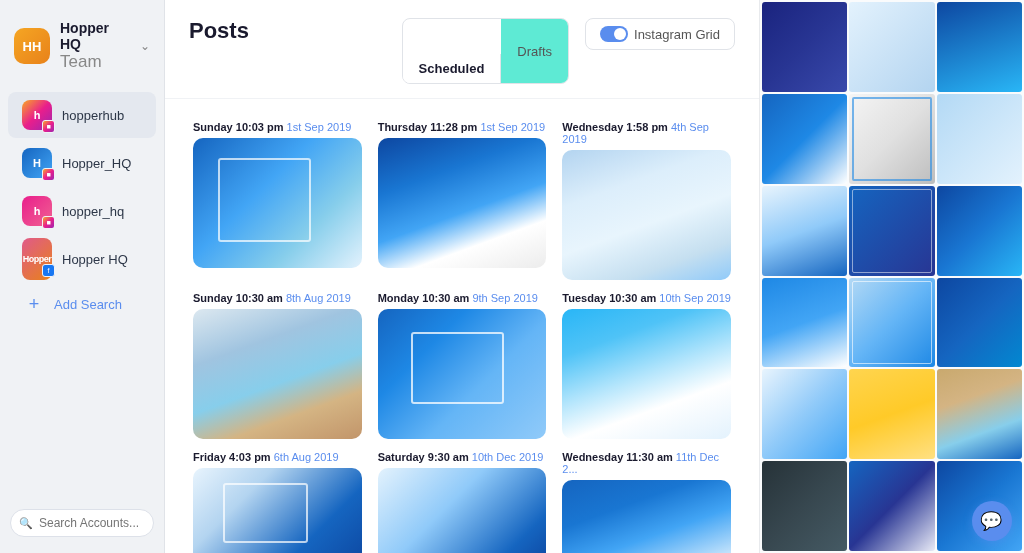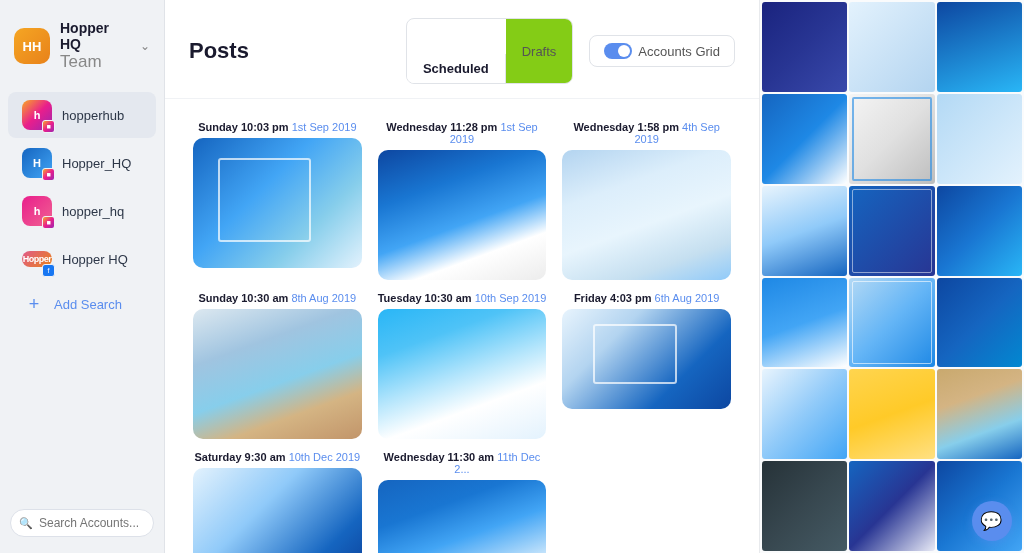--- a/index.html
+++ b/index.html
@@ -105,28 +105,28 @@
     
     .main {
       flex: 1;
       background: white;
       display: flex;
       flex-direction: column;
       overflow: hidden;
     }
     .main-header {
       padding: 18px 24px 14px;
-      display: flex; align-items: center; gap: 16px;
+      display: flex; align-items: flex-start; gap: 16px;
       border-bottom: 1px solid #f0f2f5;
     }
     .page-title { font-size: 22px; font-weight: 700; color: #1a1a2e; flex: 1; }
     .tab-group { display: flex; border: 1px solid #e0e3e8; border-radius: 8px; overflow: hidden; }
     .tab-btn {
       padding: 7px 16px; font-size: 13px; font-weight: 500;
-      border: none; background: #84cc16; cursor: pointer; color: #555;
+      border: none; background: #5eead4; cursor: pointer; color: #555;
     }
     .tab-btn.active { background: white; color: #1a1a2e; font-weight: 600; }
     .tab-btn:not(:last-child) { border-right: 1px solid #e0e3e8; margin-top: 35px; }
     .tab-ig {
       display: flex; align-items: center; gap: 6px;
       padding: 7px 14px;
       border: 1px solid #e0e3e8; border-radius: 8px;
       background: white; cursor: pointer; font-size: 13px; color: #555;
     }
     .toggle-circle {
@@ -139,21 +139,20 @@
       width: 12px; height: 12px; border-radius: 50%;
       background: white;
     }
 
     .posts-grid {
       flex: 1; overflow-y: auto;
       padding: 16px 20px;
       display: grid;
       grid-template-columns: repeat(3, 1fr);
       gap: 0;
-      text-align: center;
     }
     .post-cell { padding: 6px 8px; }
     .post-meta { font-size: 11px; margin-bottom: 5px; }
     .post-time { color: #1a1a2e; font-weight: 600; }
     .post-date { color: #5a8dee; font-weight: 500; }
     .post-img {
       width: 100%; aspect-ratio: 1;
       border-radius: 10px;
       overflow: hidden;
       position: relative;
@@ -245,21 +244,21 @@
     <div class="account-item">
       <div class="account-avatar">
         <div class="avatar-inner avatar-ig3" style="font-size:11px; color:white; font-weight:700;">h</div>
         <span class="platform-badge badge-ig">■</span>
       </div>
       <span class="account-name">hopper_hq</span>
     </div>
 
     <div class="account-item">
       <div class="account-avatar">
-        <div class="avatar-inner avatar-fb" style="font-size:11px; color:white; font-weight:700; border-radius:8px; background: linear-gradient(135deg,#e05a8a,#e8821a); width:30px;height:16px;display:flex;align-items:center;justify-content:center;">
+        <div class="avatar-inner avatar-fb" style="font-size:11px; color:white; font-weight:700; border-radius:8px; background: linear-gradient(135deg,#e05a8a,#e8821a); width:30px;height:42px;display:flex;align-items:center;justify-content:center;">
           <span style="font-size:9px;font-weight:900;letter-spacing:-0.5px;color:white;">Hopper</span>
         </div>
         <span class="platform-badge badge-fb">f</span>
       </div>
       <span class="account-name">Hopper HQ</span>
     </div>
 
     <div class="add-account">
       <div class="add-icon">+</div>
       <span class="add-label">Add Search</span>
@@ -274,39 +273,39 @@
 
 <main class="main">
   <div class="main-header">
     <h1 class="page-title">Posts</h1>
     <div class="tab-group">
       <button class="tab-btn active">Scheduled</button>
       <button class="tab-btn">Drafts</button>
     </div>
     <div class="tab-ig">
       <div class="toggle-circle"></div>
-      <span>Accounts Grid</span>
+      <span>Instagram Grid</span>
     </div>
   </div>
 
   <div class="posts-grid">
 
     <div class="post-cell">
       <div class="post-meta">
         <span class="post-time">Sunday 10:03 pm</span>
         <span class="post-date"> 1st Sep 2019</span>
       </div>
       <div class="post-img img-blue-sky" style="border-radius:10px; height: 130px; position:relative;">
         <div style="position:absolute;bottom:20%;left:15%;width:55%;height:65%;border:2px solid rgba(255,255,255,0.7);border-radius:3px;"></div>
       </div>
     </div>
 
     <div class="post-cell">
       <div class="post-meta">
-        <span class="post-time">Wednesday 11:28 pm</span>
+        <span class="post-time">Thursday 11:28 pm</span>
         <span class="post-date"> 1st Sep 2019</span>
       </div>
       <div class="post-img img-santorini" style="border-radius:10px; height:130px; position:relative; background: linear-gradient(160deg, #0d47a1 0%, #1976d2 30%, #42a5f5 55%, #ffffff 75%, #ececec 100%);">
       </div>
     </div>
 
     <div class="post-cell">
       <div class="post-meta">
         <span class="post-time">Wednesday 1:58 pm</span>
         <span class="post-date"> 4th Sep 2019</span>
@@ -317,20 +316,29 @@
 
     <div class="post-cell">
       <div class="post-meta">
         <span class="post-time">Sunday 10:30 am</span>
         <span class="post-date"> 8th Aug 2019</span>
       </div>
       <div class="post-img" style="border-radius:10px; height:130px; position:relative; background: linear-gradient(160deg, #dce8f0 0%, #a0c4e0 30%, #87ceeb 55%, #d4b483 75%, #c2956a 100%);">
       </div>
     </div>
 
+    <div class="post-cell">
+      <div class="post-meta">
+        <span class="post-time">Monday 10:30 am</span>
+        <span class="post-date"> 9th Sep 2019</span>
+      </div>
+      <div class="post-img" style="border-radius:10px; height:130px; position:relative; background: linear-gradient(135deg, #1565c0 0%, #1e88e5 30%, #64b5f6 60%, #90caf9 100%);">
+        <div style="position:absolute;top:18%;left:20%;width:55%;height:55%;border:2.5px solid rgba(255,255,255,0.75);border-radius:3px;"></div>
+      </div>
+    </div>
 
     <div class="post-cell">
       <div class="post-meta">
         <span class="post-time">Tuesday 10:30 am</span>
         <span class="post-date"> 10th Sep 2019</span>
       </div>
       <div class="post-img" style="border-radius:10px; height:130px; position:relative; background: linear-gradient(160deg, #29b6f6 0%, #4fc3f7 25%, #b3e5fc 50%, #ffffff 70%, #e3f2fd 100%);">
       </div>
     </div>
 

